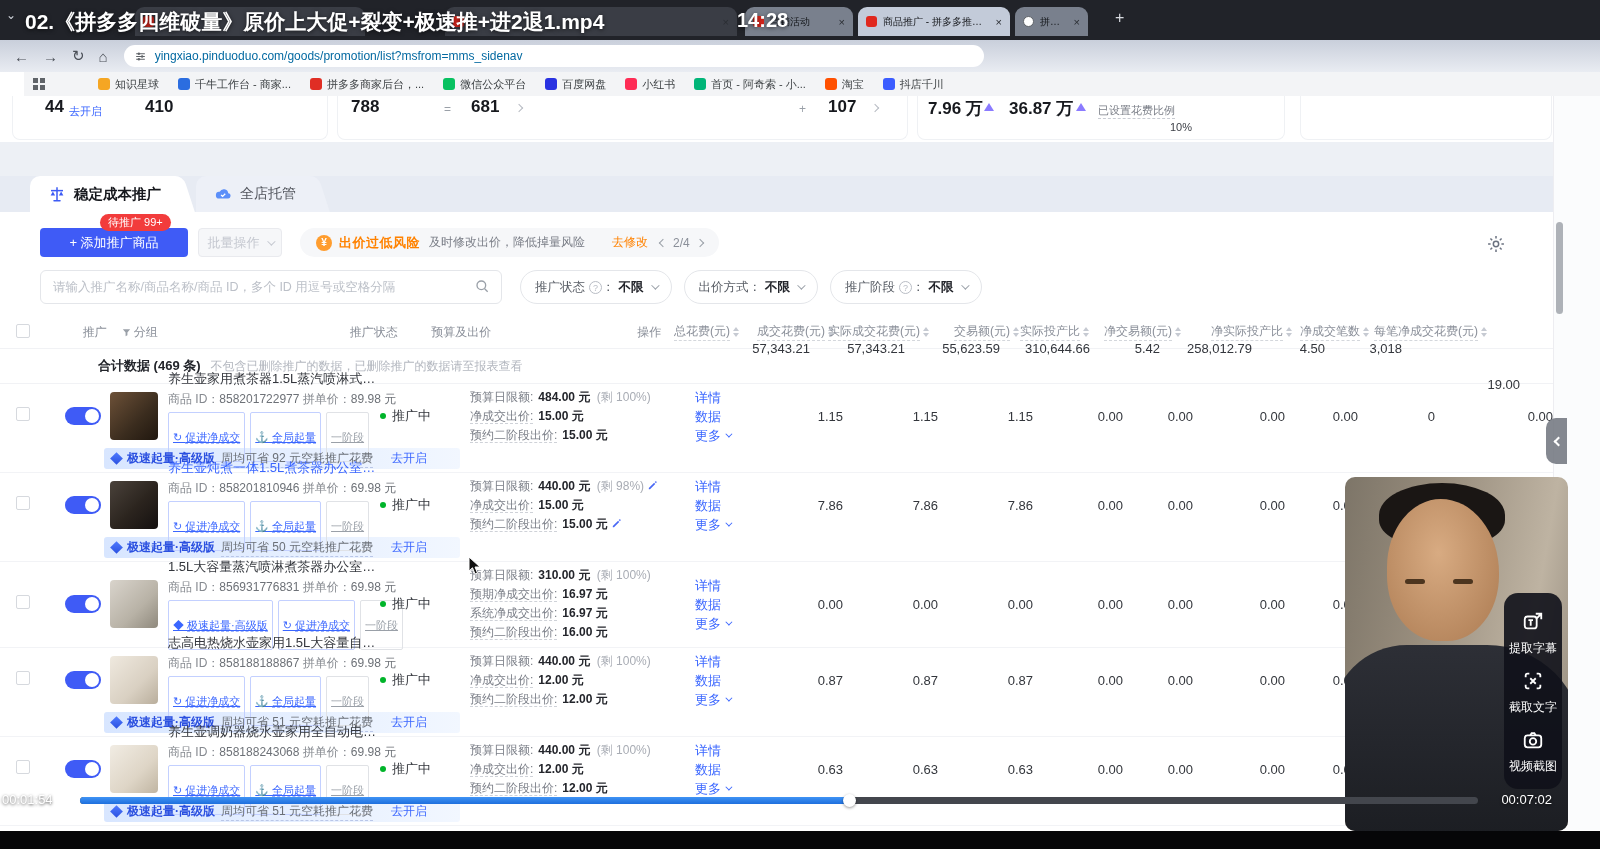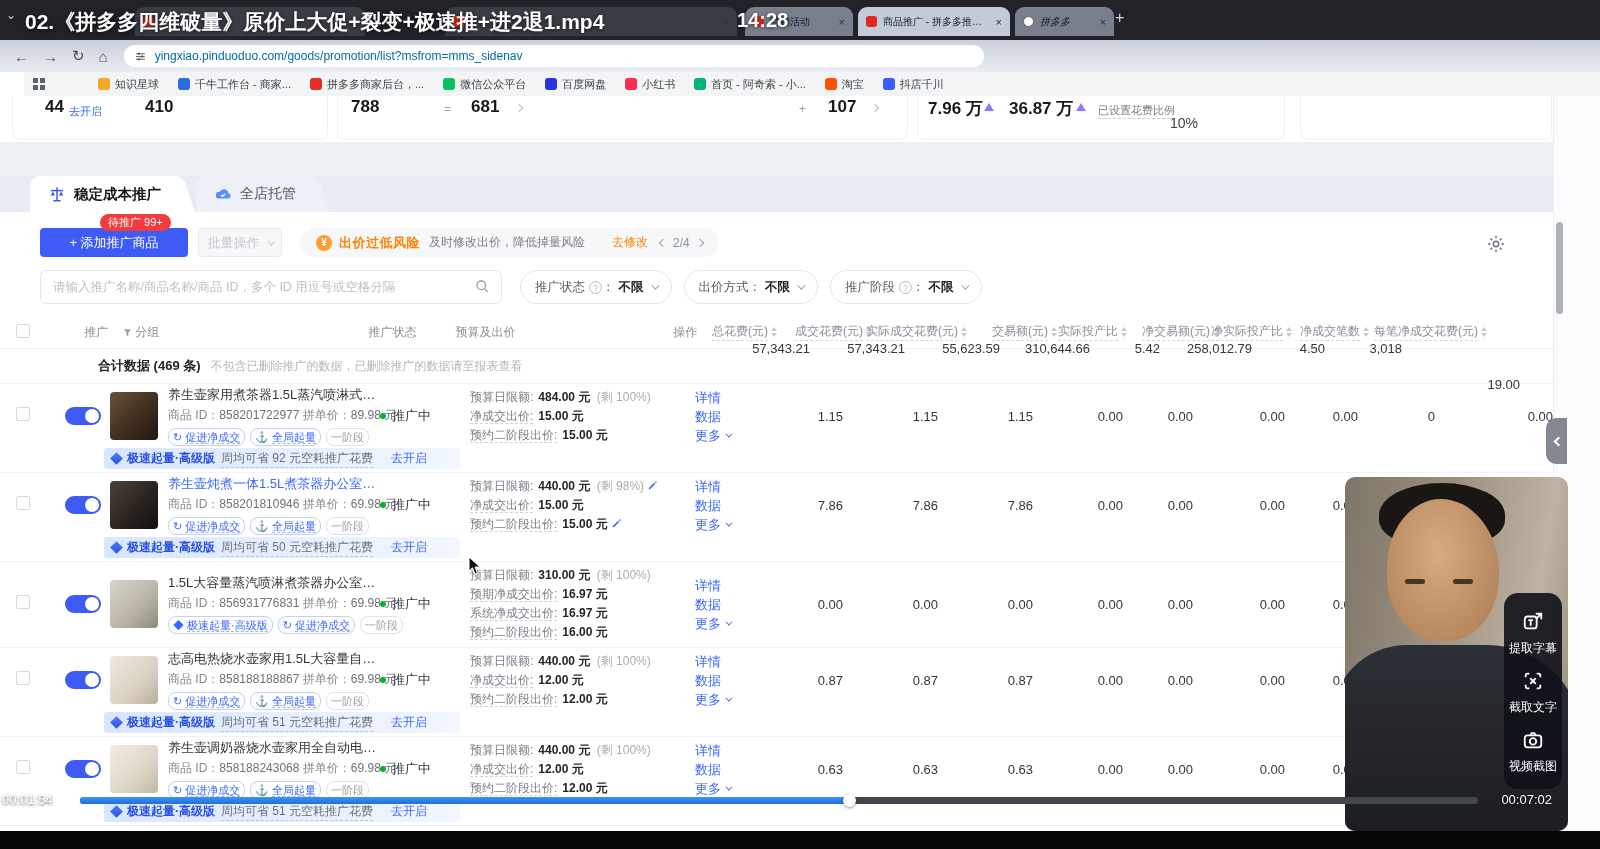--- a/index.html
+++ b/index.html
@@ -34,21 +34,21 @@
 
 
 .statsrow{position:absolute;left:0;top:96px;width:100%;height:46px;background:#fff;}
 .scard{position:absolute;top:0;height:44px;border:1px solid #eff1f4;border-top:none;border-radius:0 0 8px 8px;overflow:hidden;}
 .snum{position:absolute;top:1px;font-size:17px;font-weight:600;color:#17191e;}
 .ssm{position:absolute;top:8px;font-size:11px;color:#3a66ff;}
 .sop{position:absolute;top:6px;font-size:12px;color:#9aa0a8;}
 .schev{position:absolute;top:9px;width:6px;height:6px;border-right:1.5px solid #b6bac2;border-top:1.5px solid #b6bac2;transform:rotate(45deg);}
 .sarrow{position:absolute;top:7px;width:0;height:0;border-left:5px solid transparent;border-right:5px solid transparent;border-bottom:8px solid #8b7bff;}
 .sfee{position:absolute;top:7px;font-size:11px;color:#7a7e87;border-bottom:1px dashed #c9ccd3;}
-.sfeev{position:absolute;top:19px;font-size:14px;color:#3e4148;}
+.sfeev{position:absolute;top:25px;font-size:11px;color:#3e4148;}
 .gap{position:absolute;left:0;top:142px;width:100%;height:34px;background:#edf0f5;}
 .scroll-gutter{position:absolute;left:1553px;top:96px;width:47px;height:734px;background:#fbfcfd;border-left:1px solid #ededf1;}
 .sb-thumb{position:absolute;left:1556px;top:222px;width:7px;height:92px;border-radius:4px;background:#aeb2b8;}
 
 
 .panel{position:absolute;left:0;top:176px;width:1553px;height:673px;background:#fff;}
 .tabstrip{position:absolute;left:0;top:0;width:100%;height:36px;background:#e7ebf3;}
 .ptab{position:absolute;top:0;height:36px;display:flex;align-items:center;padding:0 16px 0 18px;}
 .ptab.active{left:30px;background:#fff;border-radius:10px 10px 0 0;font-weight:bold;font-size:14.5px;color:#17191e;}
 .ptab.active::after{content:"";position:absolute;right:-12px;top:0;width:26px;height:36px;background:#fff;transform:skewX(18deg);border-radius:8px 8px 0 0;}
@@ -114,21 +114,21 @@
 .img2{background:linear-gradient(135deg,#4a423b,#2b241e 55%,#141010);}
 .img3{background:linear-gradient(135deg,#d9d4cc,#b8b2a6 60%,#8f897d);}
 .img4{background:linear-gradient(135deg,#efe9df,#d9d0c2 60%,#b9ae9c);}
 .img5{background:linear-gradient(135deg,#f1ece3,#ded5c6 60%,#c0b5a2);}
 .pinfo{margin-left:10px;width:215px;}
 .pname{font-size:13px;color:#33363c;white-space:nowrap;overflow:hidden;text-overflow:ellipsis;max-width:212px;}
 .pname.link{color:#3a66ff;}
 .idline{font-size:12px;color:#85898f;margin-top:3px;white-space:nowrap;}
 .idline b{font-weight:normal;color:#6d7177;}
 .tags{margin-top:4px;display:flex;gap:5px;}
-.tag{font-size:11px;line-height:16px;padding:0 4px;border-radius:8px;white-space:nowrap;}
+.tag{font-size:11px;line-height:16px;padding:16px 4px;border-radius:2px;white-space:nowrap;text-decoration:underline;}
 .tag.blue{color:#3a66ff;border:1px solid #c3d0ff;}
 .tag.blue u{text-decoration:none;border-bottom:1px dashed #9fb4fb;}
 .tag.gray{color:#9aa0a8;border:1px solid #e0e2e6;}
 .status{display:flex;align-items:center;font-size:13px;color:#33363c;}
 .dot{width:6px;height:6px;border-radius:50%;background:#00b42a;margin-right:6px;}
 .bline{font-size:12px;color:#7a7e87;line-height:19px;white-space:nowrap;}
 .bline u{text-decoration:none;border-bottom:1px dashed #cfd2d8;}
 .bline b{color:#23252b;margin-left:5px;}
 .bline i{font-style:normal;color:#a8acb4;margin-left:3px;}
 .bline .pencil{width:11px;height:11px;margin-left:3px;vertical-align:-1px;}
@@ -188,21 +188,21 @@
         <div class="btab inactive" style="left: 745px; width: 108px;">
           <span class="fav"></span>
           <span class="lbl">营销活动</span>
           <span class="x">×</span>
         </div>
         <div class="btab active" style="left: 858px; width: 152px;">
           <span class="fav"></span>
           <span class="lbl">商品推广 - 拼多多推广平台</span>
           <span class="x">×</span>
         </div>
-        <div class="btab inactive" style="left: 1015px; width: 99px; font-style: italic;">
+        <div class="btab inactive" style="left: 1015px; width: 73px;">
           <span class="fav globe"></span>
           <span class="lbl">拼多多</span>
           <span class="x">×</span>
         </div>
       </div>
     <span class="tb-plus">+</span>
   </div>
 
   <div class="navbar">
     <span class="nav-ic">←</span>
@@ -416,21 +416,21 @@
               <i class="dn"></i>
             </span>
           </span>
           <span class="mcell mhead" style="width: 92px;">
             <u>净交易额(元)</u>
             <span class="sort">
               <i class="up"></i>
               <i class="dn"></i>
             </span>
           </span>
-          <span class="mcell mhead" style="width: 73px;">
+          <span class="mcell mhead" style="width: 73px; margin-left: 38px;">
             <u>净实际投产比</u>
             <span class="sort">
               <i class="up"></i>
               <i class="dn"></i>
             </span>
           </span>
           <span class="mcell mhead" style="width: 77px;">
             <u>净成交笔数</u>
             <span class="sort">
               <i class="up"></i>

